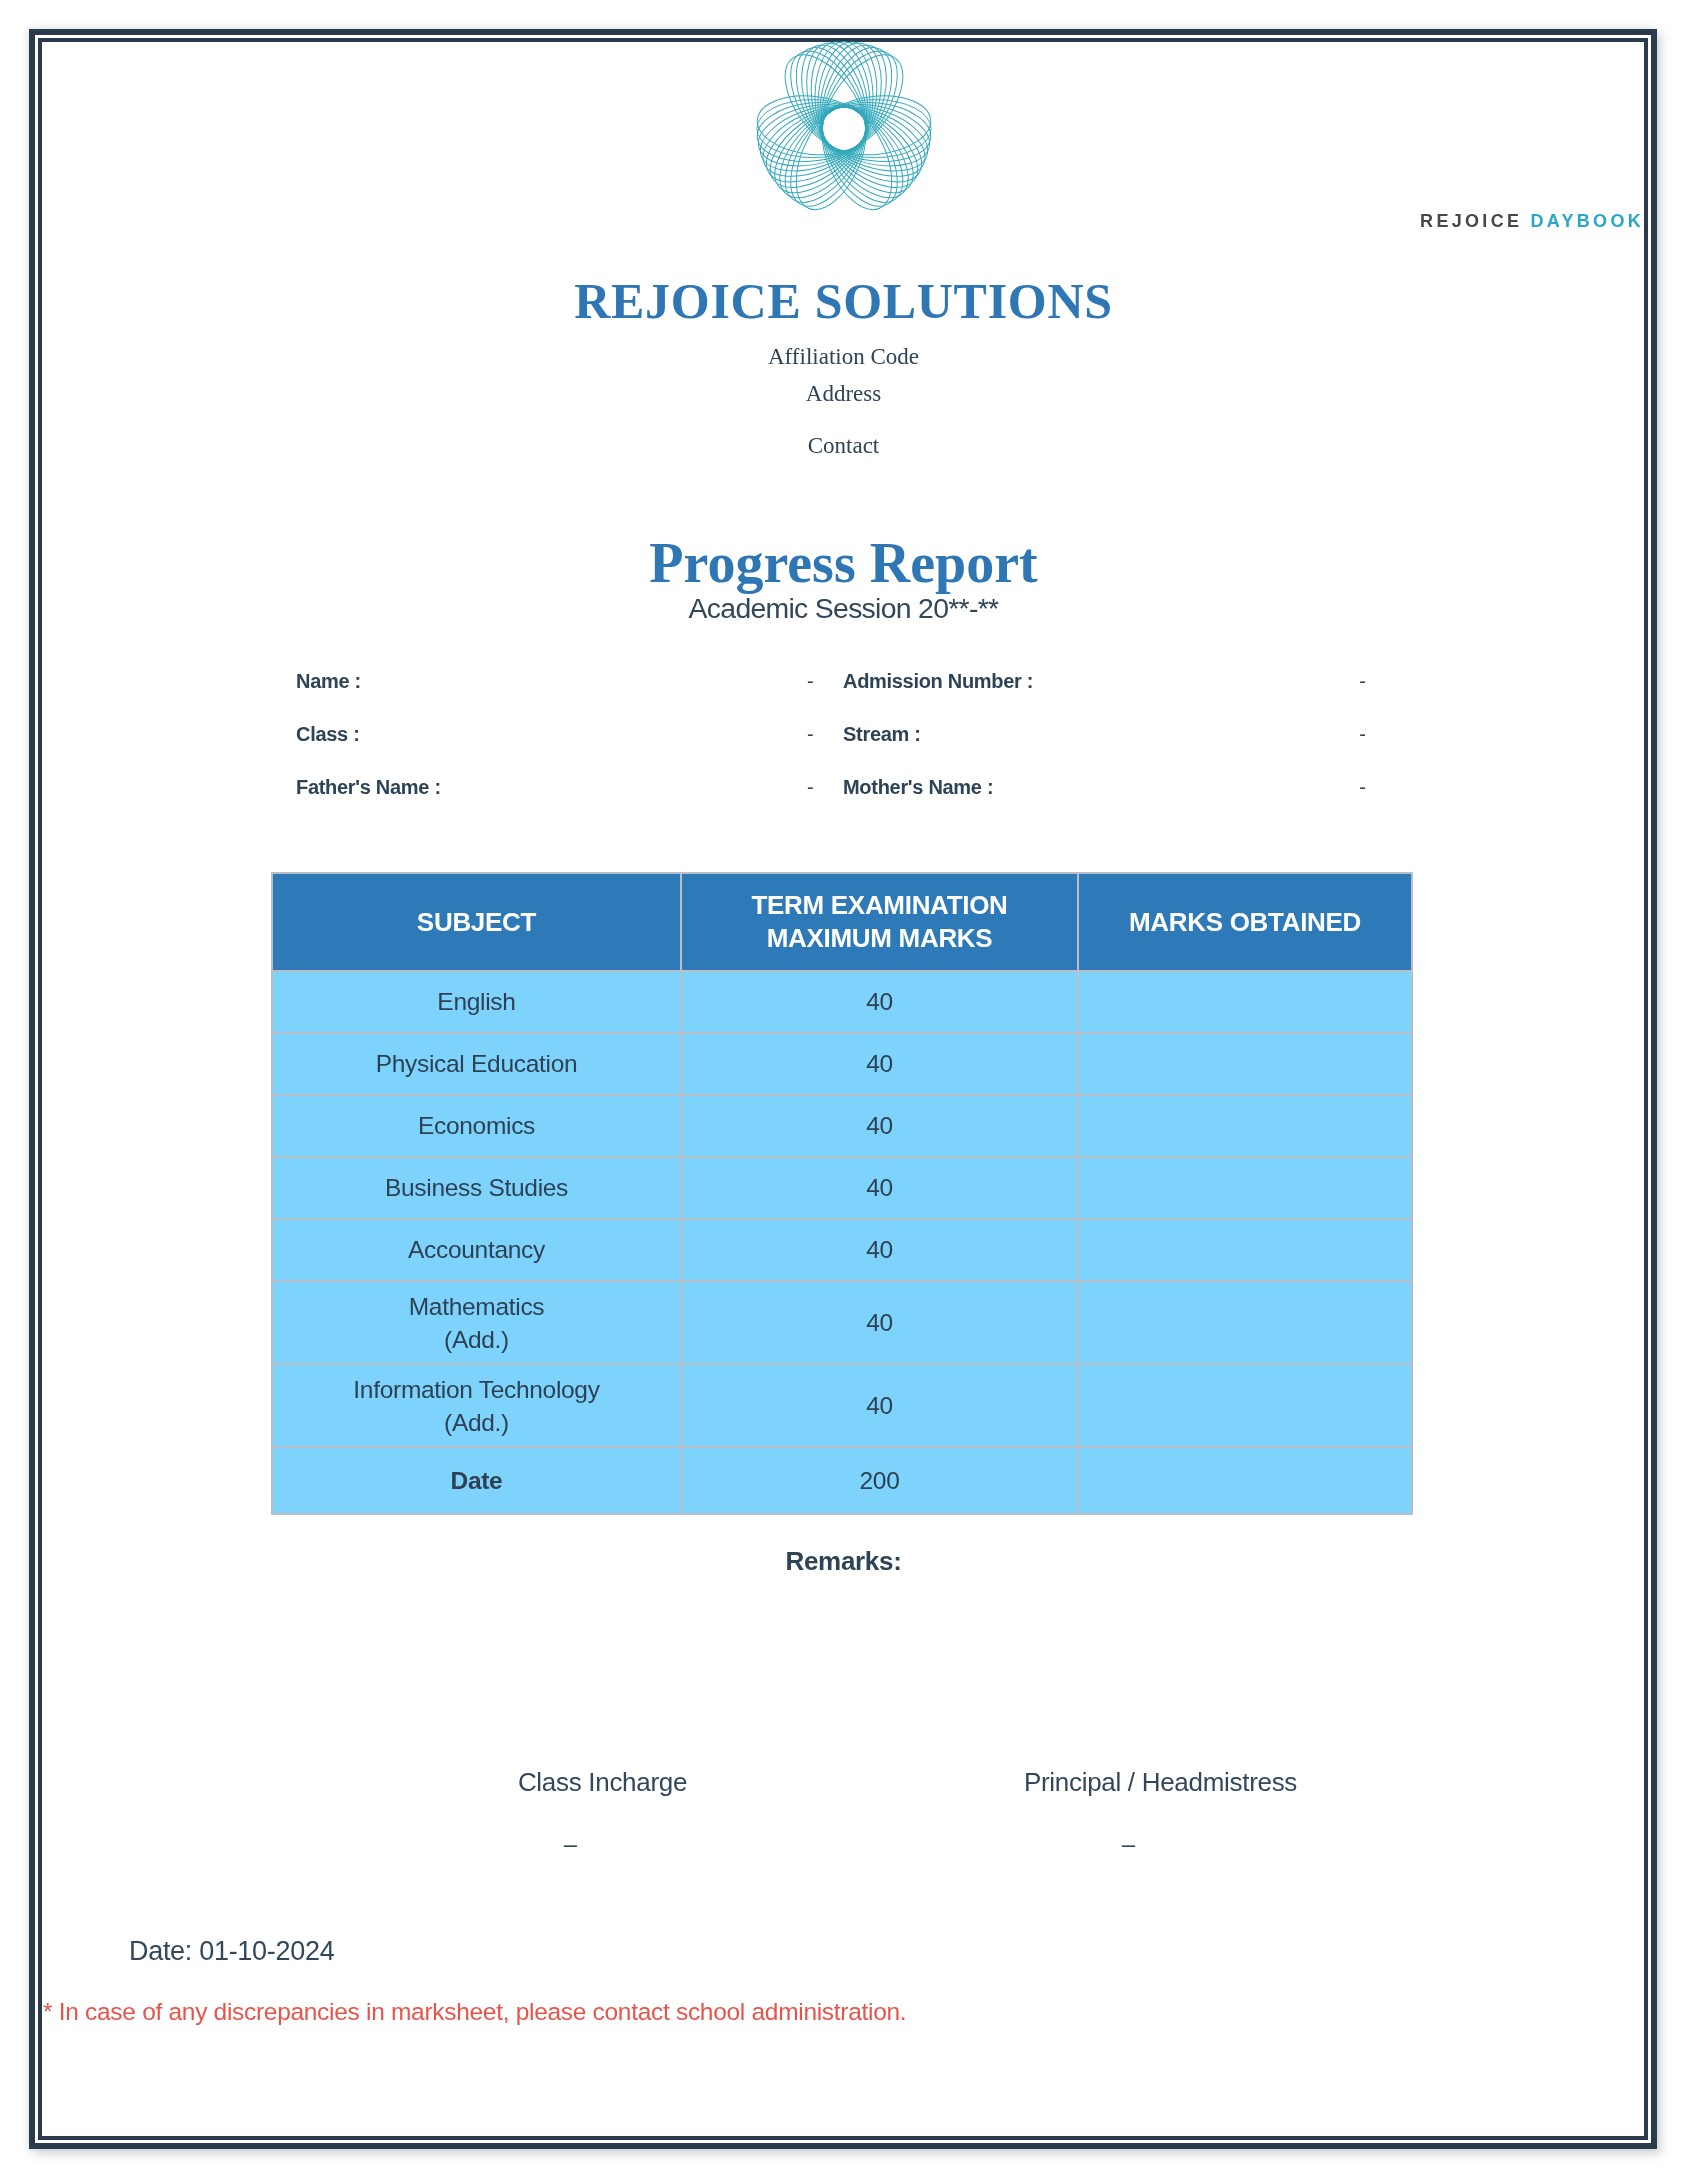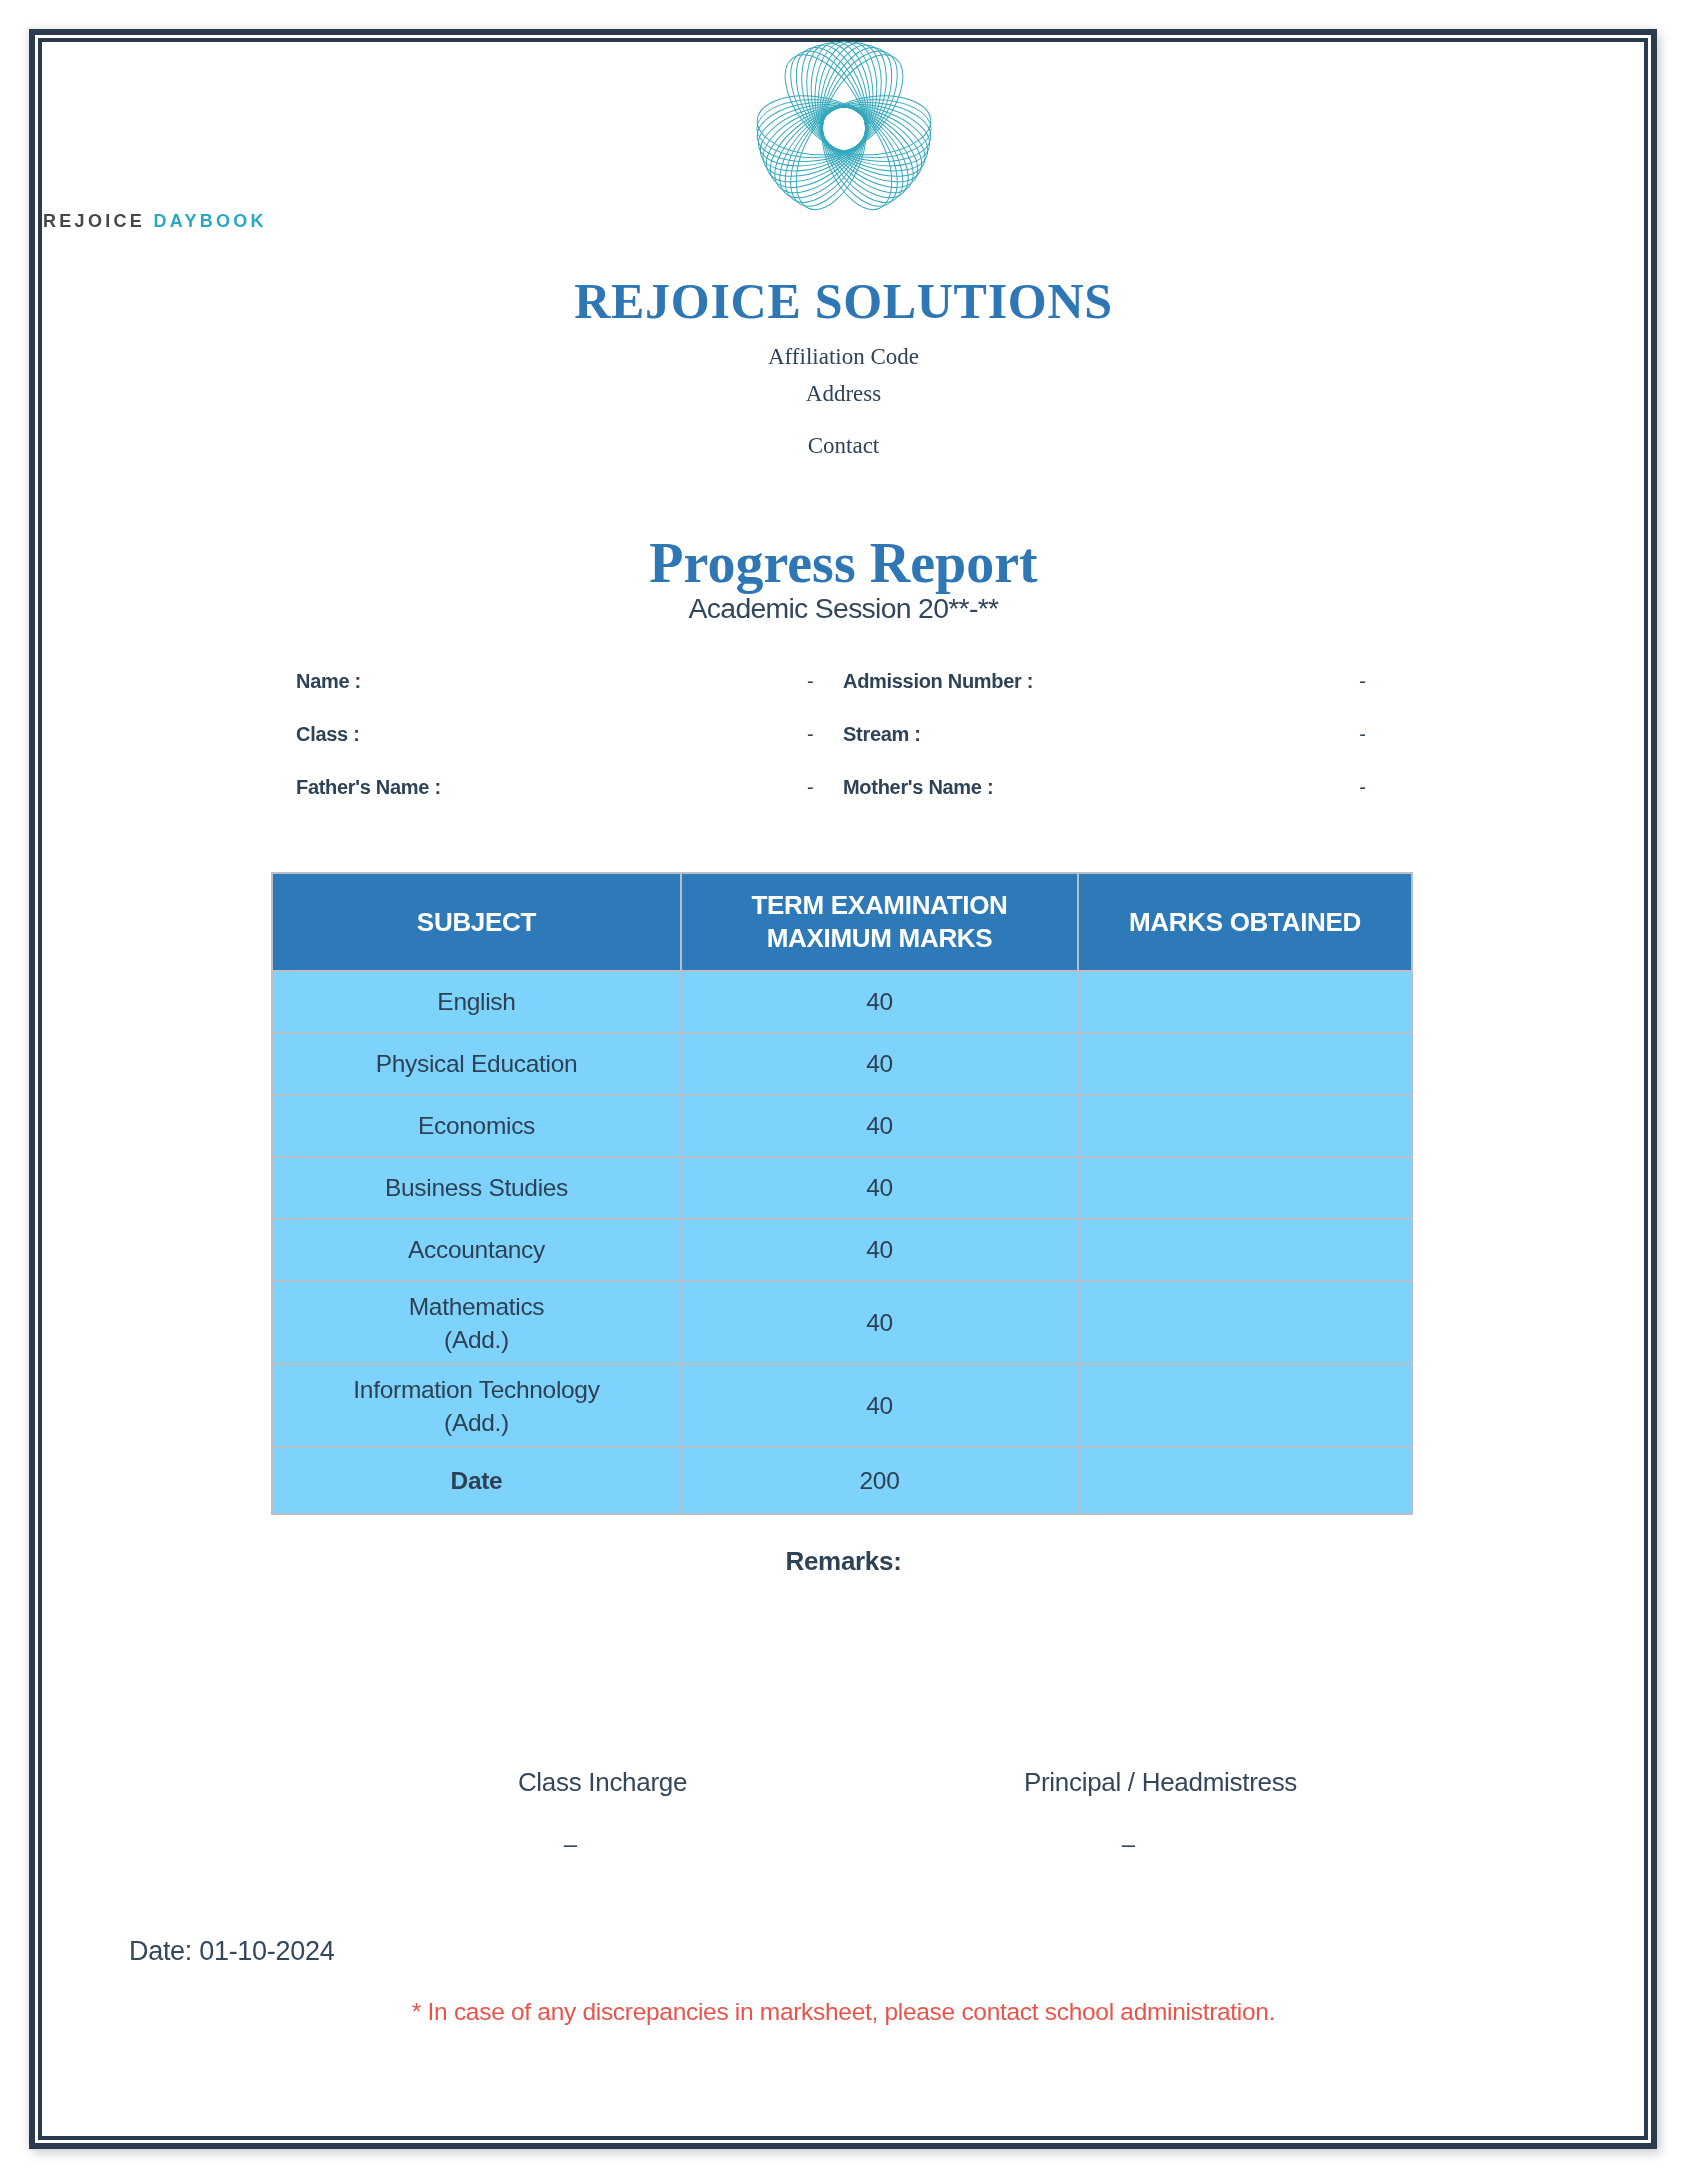--- a/index.html
+++ b/index.html
@@ -22,21 +22,21 @@
   }
   
   .content{
     position:absolute;top:0;left:43px;width:1601px;
     color:#2E4154;
   }
   
   .logo-wrap{margin-top:36px;text-align:center;}
   .logo-wrap svg{display:inline-block;}
   .logo-caption{
-    text-align:left;margin-top:-4px;
+    text-align:right;margin-top:-4px;
     font-size:18px;font-weight:bold;letter-spacing:3.3px;line-height:22.5px;
   }
   .logo-caption .w1{color:#474747;}
   .logo-caption .w2{color:#29A8C6;}
   
   .org-name{
     margin:40px 0 0 0;text-align:center;
     font-family:"Liberation Serif",serif;
     font-size:50px;line-height:57px;font-weight:bold;color:#2E77B4;
     letter-spacing:0.7px;
@@ -96,21 +96,21 @@
   .sig{width:397px;text-align:center;font-size:26px;line-height:29px;color:#33475B;letter-spacing:-0.3px;}
   .sig-1{margin-left:329px;}
   .sig-2{margin-left:161px;}
   .sig-lines{margin-top:34px;display:flex;}
   .sig-line{width:397px;text-align:center;font-size:24px;line-height:26.5px;color:#33475B;}
   .date-line{
     margin:77px 0 0 86px;
     font-size:27px;line-height:32px;color:#33475B;letter-spacing:-0.3px;
   }
   .footnote{
-    margin-top:30px;text-align:center;
+    margin-top:30px;
     font-size:24.5px;line-height:29px;color:#E8544A;letter-spacing:-0.3px;
   }
 </style>
 </head>
 <body>
 
 <div class="frame-outer">
   <div class="frame-inner"></div>
 </div>
 

